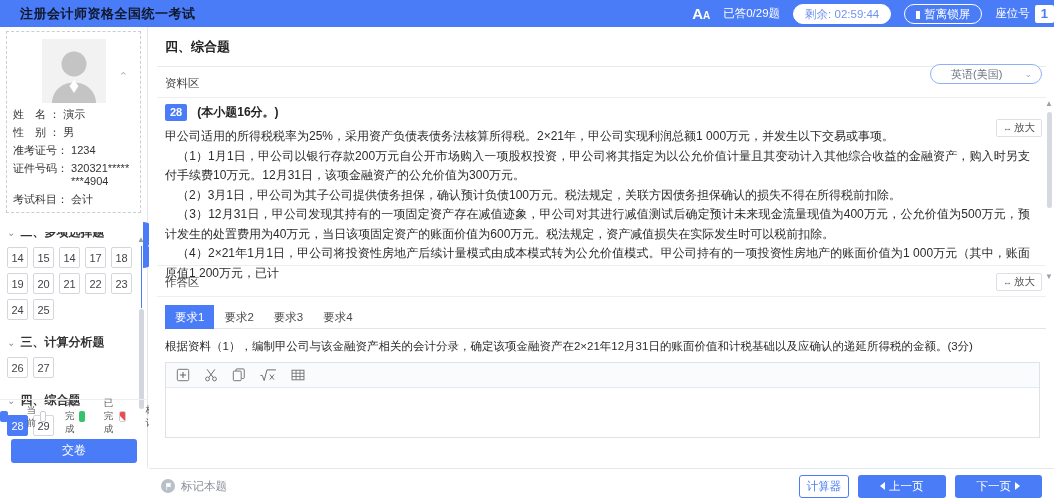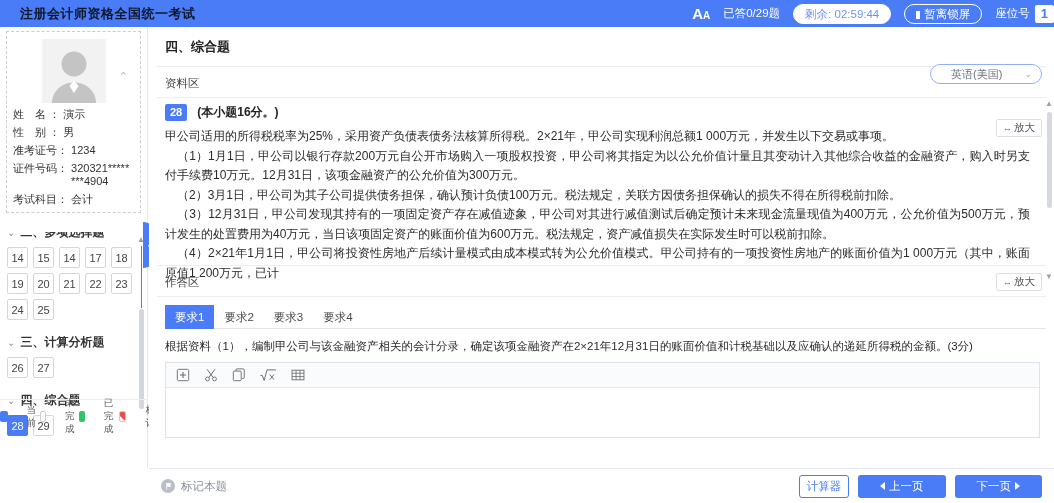--- a/index.html
+++ b/index.html
@@ -278,20 +278,23 @@
       <div class="lg-item">
         <span class="lg-sw done"></span>
         <span class="lg-txt">已完成</span>
       </div>
       <div class="lg-item">
         <span class="lg-sw mark"></span>
         <span class="lg-txt">标记</span>
       </div>
     </div>
 
+    <div class="submit-wrap">
+      <button class="submit-btn">交卷</button>
+    </div>
   </div>
 
   <div class="drag-handle">
     <span>‹</span>
   </div>
 
   <div class="main">
     <div class="main-title">四、综合题</div>
     <div class="main-rule"></div>
 

